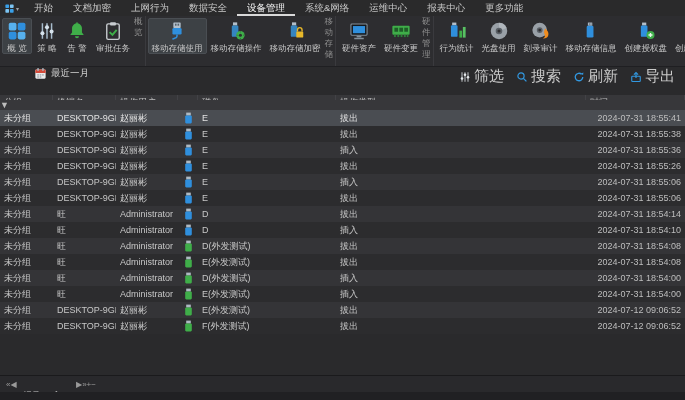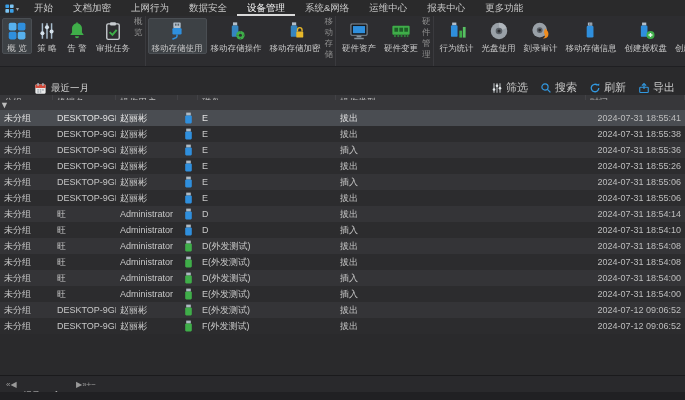--- a/index.html
+++ b/index.html
@@ -18,24 +18,24 @@
   .ribbon{height:50px;flex:0 0 auto;background:#2d2d30;display:flex;border-bottom:1px solid #1f1f22;}
   .rgroup{display:flex;flex-direction:row;border-right:1px solid #3a3a3e;padding:0 2px;}
   .rgroup-items{flex:1;display:flex;align-items:flex-start;padding-top:2px;}
   .ritem{display:flex;flex-direction:column;align-items:center;gap:0;padding:1px 4px;border-radius:2px;cursor:pointer;}
   .ritem.boxed{background:#3d4145;border:1px solid #4a4e53;padding:0 3px;}
   .ric{height:24px;display:flex;align-items:center;justify-content:center;}
   .rlabel{font-size:8.5px;color:#c6c6c6;white-space:nowrap;line-height:10px;}
   .rgroup-label{font-size:8.5px;color:#8e8e8e;text-align:center;line-height:11px;padding-bottom:1px;}
 
   
-  .filterbar{height:28px;flex:0 0 auto;display:flex;align-items:flex-end;padding:0 10px;background:#2a2a2c;}
+  .filterbar{height:28px;flex:0 0 auto;display:flex;align-items:flex-start;padding:0 10px;background:#2a2a2c;}
   .fb-left{display:flex;align-items:center;gap:4px;margin-left:24px;font-size:9.5px;color:#d2d2d2;cursor:pointer;}
   .fb-actions{margin-left:auto;display:flex;gap:12px;align-items:center;}
-  .fb-btn{display:flex;align-items:center;gap:3px;font-size:11px;color:#c9c9c9;cursor:pointer;}
+  .fb-btn{display:flex;align-items:center;gap:3px;font-size:15px;color:#c9c9c9;cursor:pointer;}
 
   
   .thead,.trow{display:grid;grid-template-columns:53px 63px 62px 20px 138px 250px 1fr;}
   .thead{height:15px;flex:0 0 auto;background:#37373a;font-size:9px;color:#bdbdbd;position:relative;}
   .th{padding:0 4px;line-height:15px;border-right:1px solid #424246;white-space:nowrap;overflow:hidden;}
   .th:last-child{border-right:none;}
   .tbody{flex:1;overflow:hidden;background:#2a2a2c;}
   .trow{height:16px;font-size:9px;color:#c7c7c7;align-items:center;cursor:default;}
   .trow:nth-child(odd){background:#343437;}
   .trow:nth-child(even){background:#2c2c2e;}

